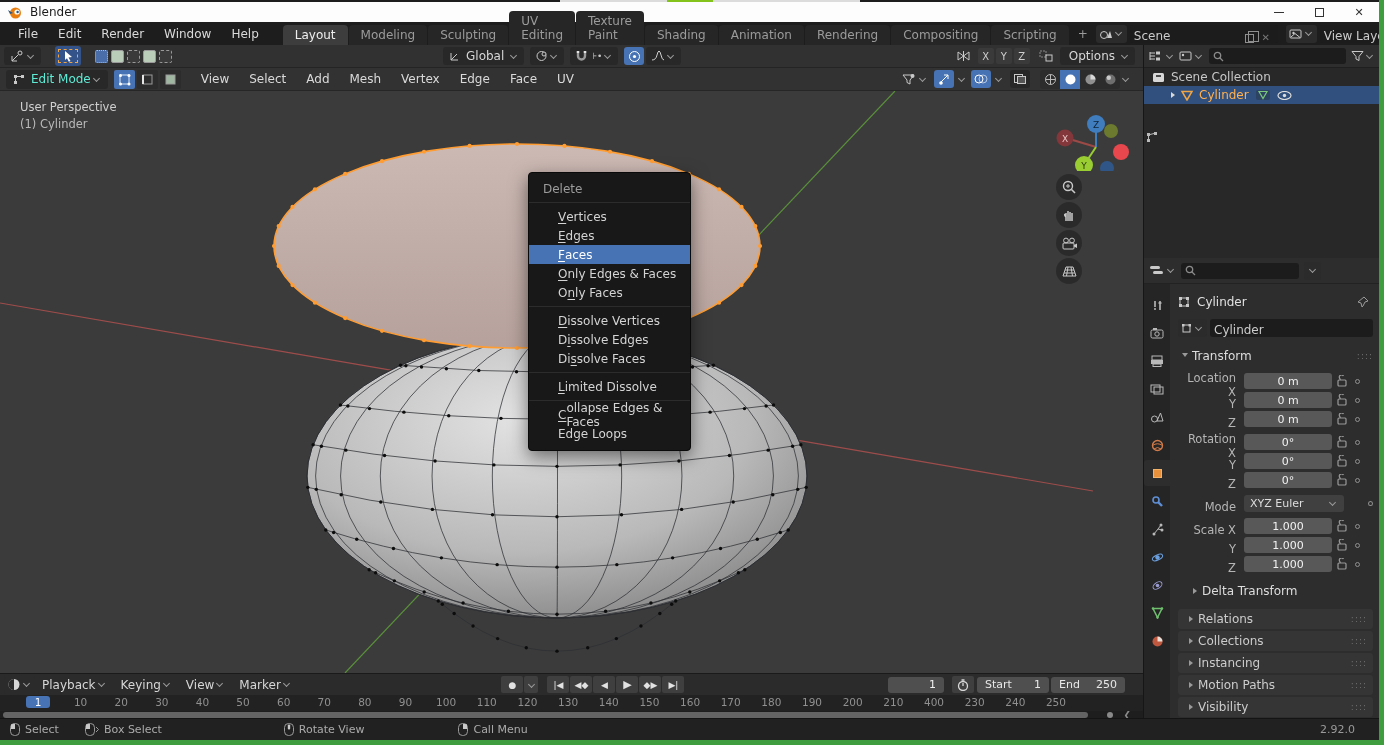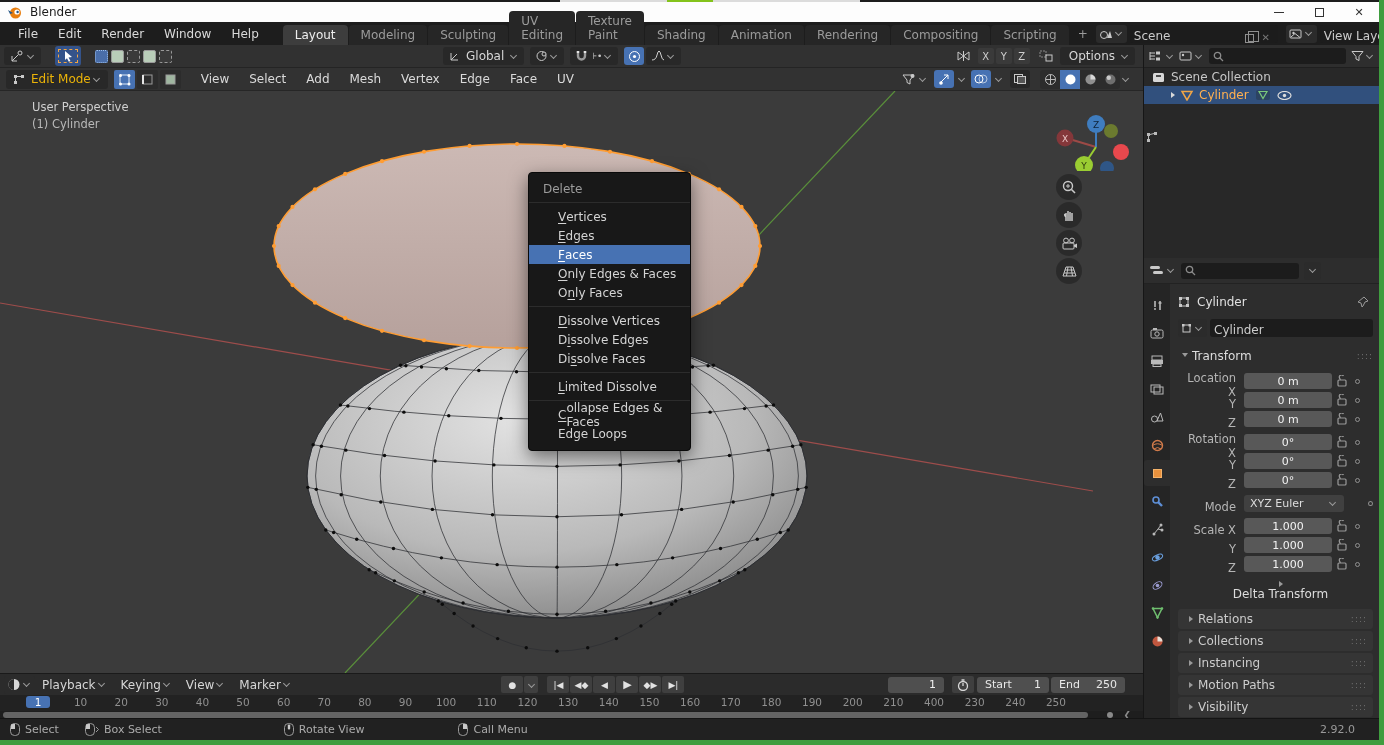--- a/index.html
+++ b/index.html
@@ -41,21 +41,21 @@
   .dash-box{position:absolute;inset:3px;border:1px dashed #f2a541;}
   .mini-square{width:13px;height:13px;border:1px dashed #9a9a9a;margin-right:3px;border-radius:2px;background:#3a3a3a;}
   .mini-square.on{border:1px dotted #9cc0ef;background:#4a6ea9;}
   .mini-square.fill{background:#b9cdb9;border-style:solid;}
   .axis-btn{width:16px;height:16px;background:#3a3a3a;border-radius:2px;color:#cfcfcf;display:flex;align-items:center;justify-content:center;font-size:10px;margin-right:2px;}
   .tog{width:20px;height:18px;border-radius:3px;display:flex;align-items:center;justify-content:center;background:#282828;color:#c9c9c9;margin-right:2px;}
   .tog.on{background:#4772b3;color:#fff;}
 
   
   .vp-header{left:0;top:68px;width:1143px;height:23px;background:#323232;display:flex;align-items:center;border-bottom:1px solid #262626;}
-  .mode-sel{background:#282828;border-radius:3px;height:19px;display:flex;align-items:center;padding:0 6px;margin:0 6px;color:#eab308;}
+  .mode-sel{background:#282828;border-radius:3px;height:19px;display:flex;align-items:center;padding:0 6px;margin:0 6px;color:#5eead4;}
   .sel-mode{width:21px;height:19px;display:flex;align-items:center;justify-content:center;background:#2c2c2c;border-radius:2px;}
   .sel-mode.on{background:#4772b3;}
   .shade-btn{width:20px;height:19px;display:flex;align-items:center;justify-content:center;background:#2c2c2c;}
   .shade-btn.on{background:#4772b3;}
 
   
   .viewport{left:0;top:91px;width:1143px;height:582px;background:#3b3b3b;overflow:hidden;}
   .vp-text{color:#cfcfcf;font-size:11.5px;line-height:17px;}
   .nav-btn{position:absolute;width:26px;height:26px;border-radius:50%;background:rgba(30,30,30,.55);display:flex;align-items:center;justify-content:center;}
 
@@ -531,21 +531,21 @@
           <circle cx="564.4069482499192" cy="54.9599013988705" r="2.1" fill="#ff9d33"></circle>
           <circle cx="609.9920740647169" cy="60.764287683848764" r="2.1" fill="#ff9d33"></circle>
           <circle cx="652.0035666237633" cy="70.19009954514037" r="2.1" fill="#ff9d33"></circle>
           <circle cx="688.826947828331" cy="82.87510831897214" r="2.1" fill="#ff9d33"></circle>
           <circle cx="719.0471157895186" cy="98.33183623200057" r="2.1" fill="#ff9d33"></circle>
           <circle cx="741.5027264002426" cy="115.96628989876078" r="2.1" fill="#ff9d33"></circle>
           <circle cx="755.3308231379849" cy="135.10078715435486" r="2.1" fill="#ff9d33"></circle>
         </g>
     </svg>
 
-    <div class="abs" style="left:32px;top:8px;">
+    <div class="abs" style="left:20px;top:8px;">
       <div class="vp-text">User Perspective</div>
       <div class="vp-text" style="color:#b9b9b9">(1) Cylinder</div>
     </div>
 
     
     <svg class="abs" style="left:1000px;top:10px;" width="140" height="70">
       <line x1="96" y1="46" x2="66" y2="37" stroke="#9c4a46" stroke-width="2"></line>
       <line x1="96" y1="46" x2="96" y2="23" stroke="#3f7dbf" stroke-width="2"></line>
       <line x1="96" y1="46" x2="84" y2="64" stroke="#9acd32" stroke-width="2"></line>
       <circle cx="96" cy="23" r="9" fill="#3f7dbf"></circle>
@@ -931,21 +931,21 @@
           <div class="prow">
           <span class="plabel">Z</span>
           <span class="pfield">1.000</span>
           <svg class="lock" width="10" height="12">
               <rect x="1" y="5" width="8" height="6" rx="1" fill="none" stroke="#9a9a9a" stroke-width="1.2"></rect>
               <path d="M3 5 L3 3 A2.2 2.2 0 0 1 7.4 3" fill="none" stroke="#9a9a9a" stroke-width="1.2" transform="rotate(-28 3 4)"></path>
             </svg>
           <span class="dot"></span>
         </div>
         </div>
-      <div class="panel-title" style="margin:8px 0 8px 10px;flex-direction:column;">
+      <div class="panel-title" style="margin:8px 0 8px 10px;">
         <span class="tri"></span>
         <span>Delta Transform</span>
       </div>
       <div>
           <div class="section-bar">
           <span class="tri"></span>
           <span>Relations</span>
           <span class="grip">::::</span>
         </div>
           <div class="section-bar">

